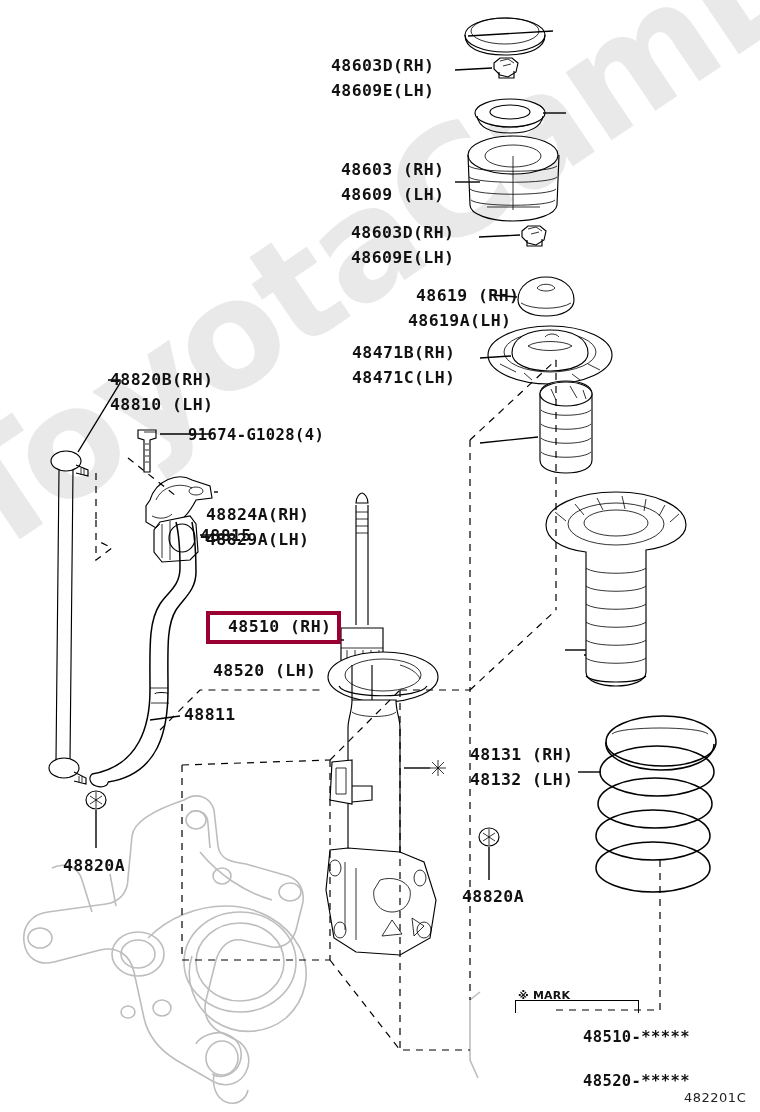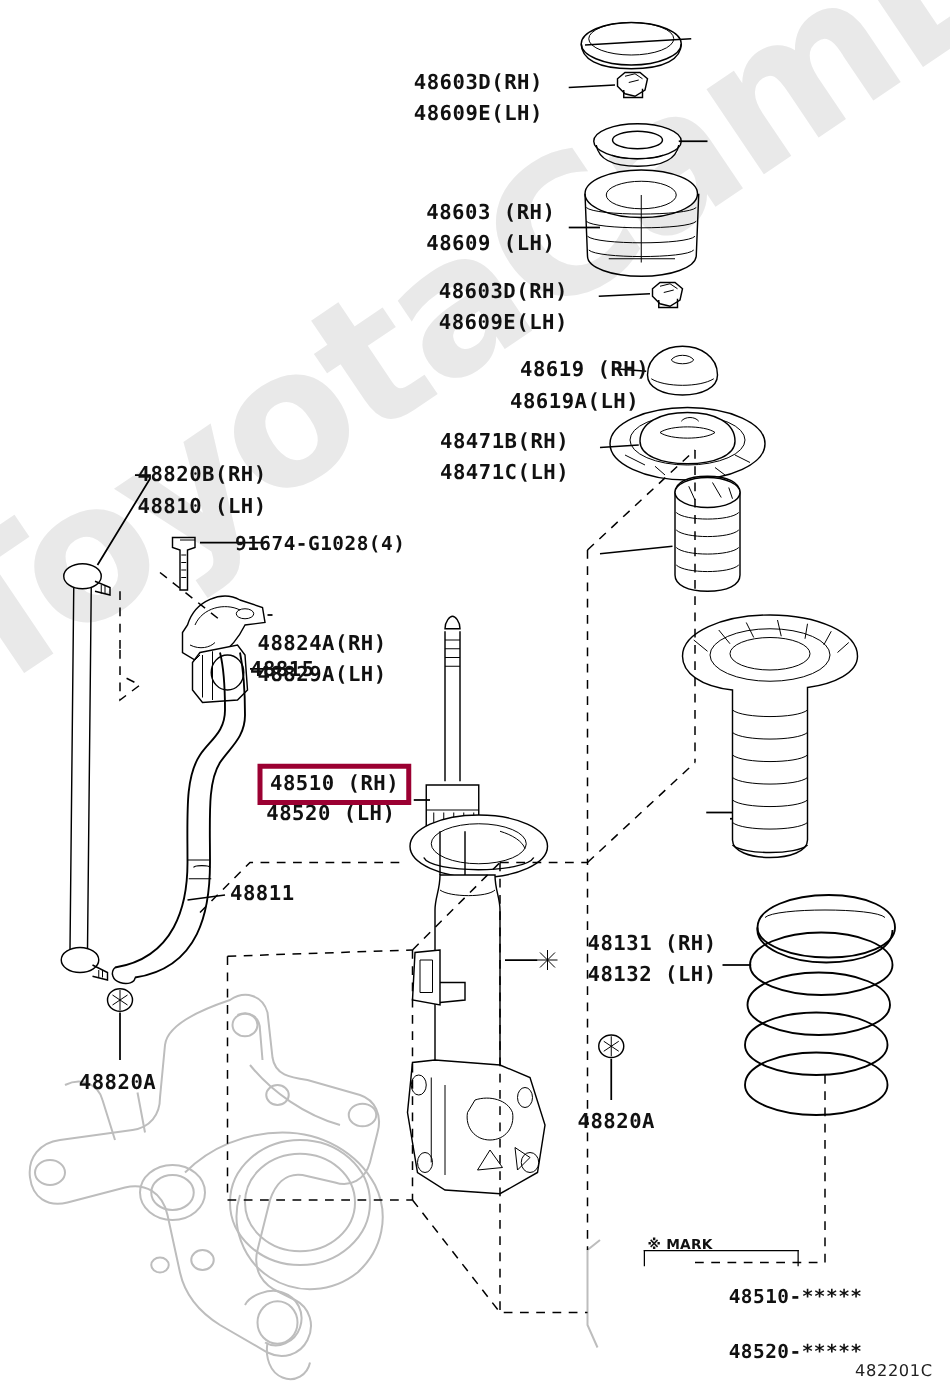--- a/index.html
+++ b/index.html
@@ -29,21 +29,21 @@
   }
   .lbl.sm{font-size:15.5px;line-height:23px;margin-left:20px;}
   .lbl.tiny{font-size:11px;font-weight:700;letter-spacing:0.2px;}
   .lbl.code{font-size:13px;font-weight:400;letter-spacing:0.5px;color:#222;
             font-family:"DejaVu Sans","Liberation Sans",sans-serif;}
 
   
   .hl{
     position:absolute;z-index:7;
     border:4px solid #9b0032;background:#fff;
-    padding:1px 6px 2px 6px;
+    padding:1px 6px 2px 18px;
     font-family:"DejaVu Sans Mono","Liberation Mono",monospace;
     font-size:16.5px;font-weight:700;color:#111;letter-spacing:0.4px;
     line-height:22px;white-space:pre;
   }
 
   
   #art{position:absolute;left:0;top:0;width:760px;height:1112px;z-index:4;}
   #art .ln{fill:none;stroke:#000;stroke-width:1.15;}
   #art .th{fill:none;stroke:#000;stroke-width:1.5;}
   #art .fil{fill:#fff;stroke:#000;stroke-width:1.15;}
@@ -328,21 +328,21 @@
 
   <div class="lbl" style="left:110px;top:367px;"><span>48820B(RH)</span><br><span>48810 (LH)</span></div>
 
   <div class="lbl sm" style="left:168px;top:424px;">91674-G1028(4)</div>
 
   <div class="lbl" style="left:206px;top:458px;margin-top:44px;"><span>48824A(RH)</span><br><span>48829A(LH)</span></div>
 
   <div class="lbl" style="left:200px;top:523px;">48815</div>
 
   <div class="hl" style="left:206px;top:611px;">48510 (RH)</div>
-  <div class="lbl" style="left:213px;top:638px;">48520 (LH)</div>
+  <div class="lbl" style="left:213px;top:658px;">48520 (LH)</div>
 
   <div class="lbl" style="left:184px;top:702px;">48811</div>
 
 
   <div class="lbl" style="left:470px;top:742px;"><span>48131 (RH)</span><br><span>48132 (LH)</span></div>
 
   <div class="lbl" style="left:63px;top:853px;">48820A</div>
 
   <div class="lbl" style="left:462px;top:884px;">48820A</div>
 

